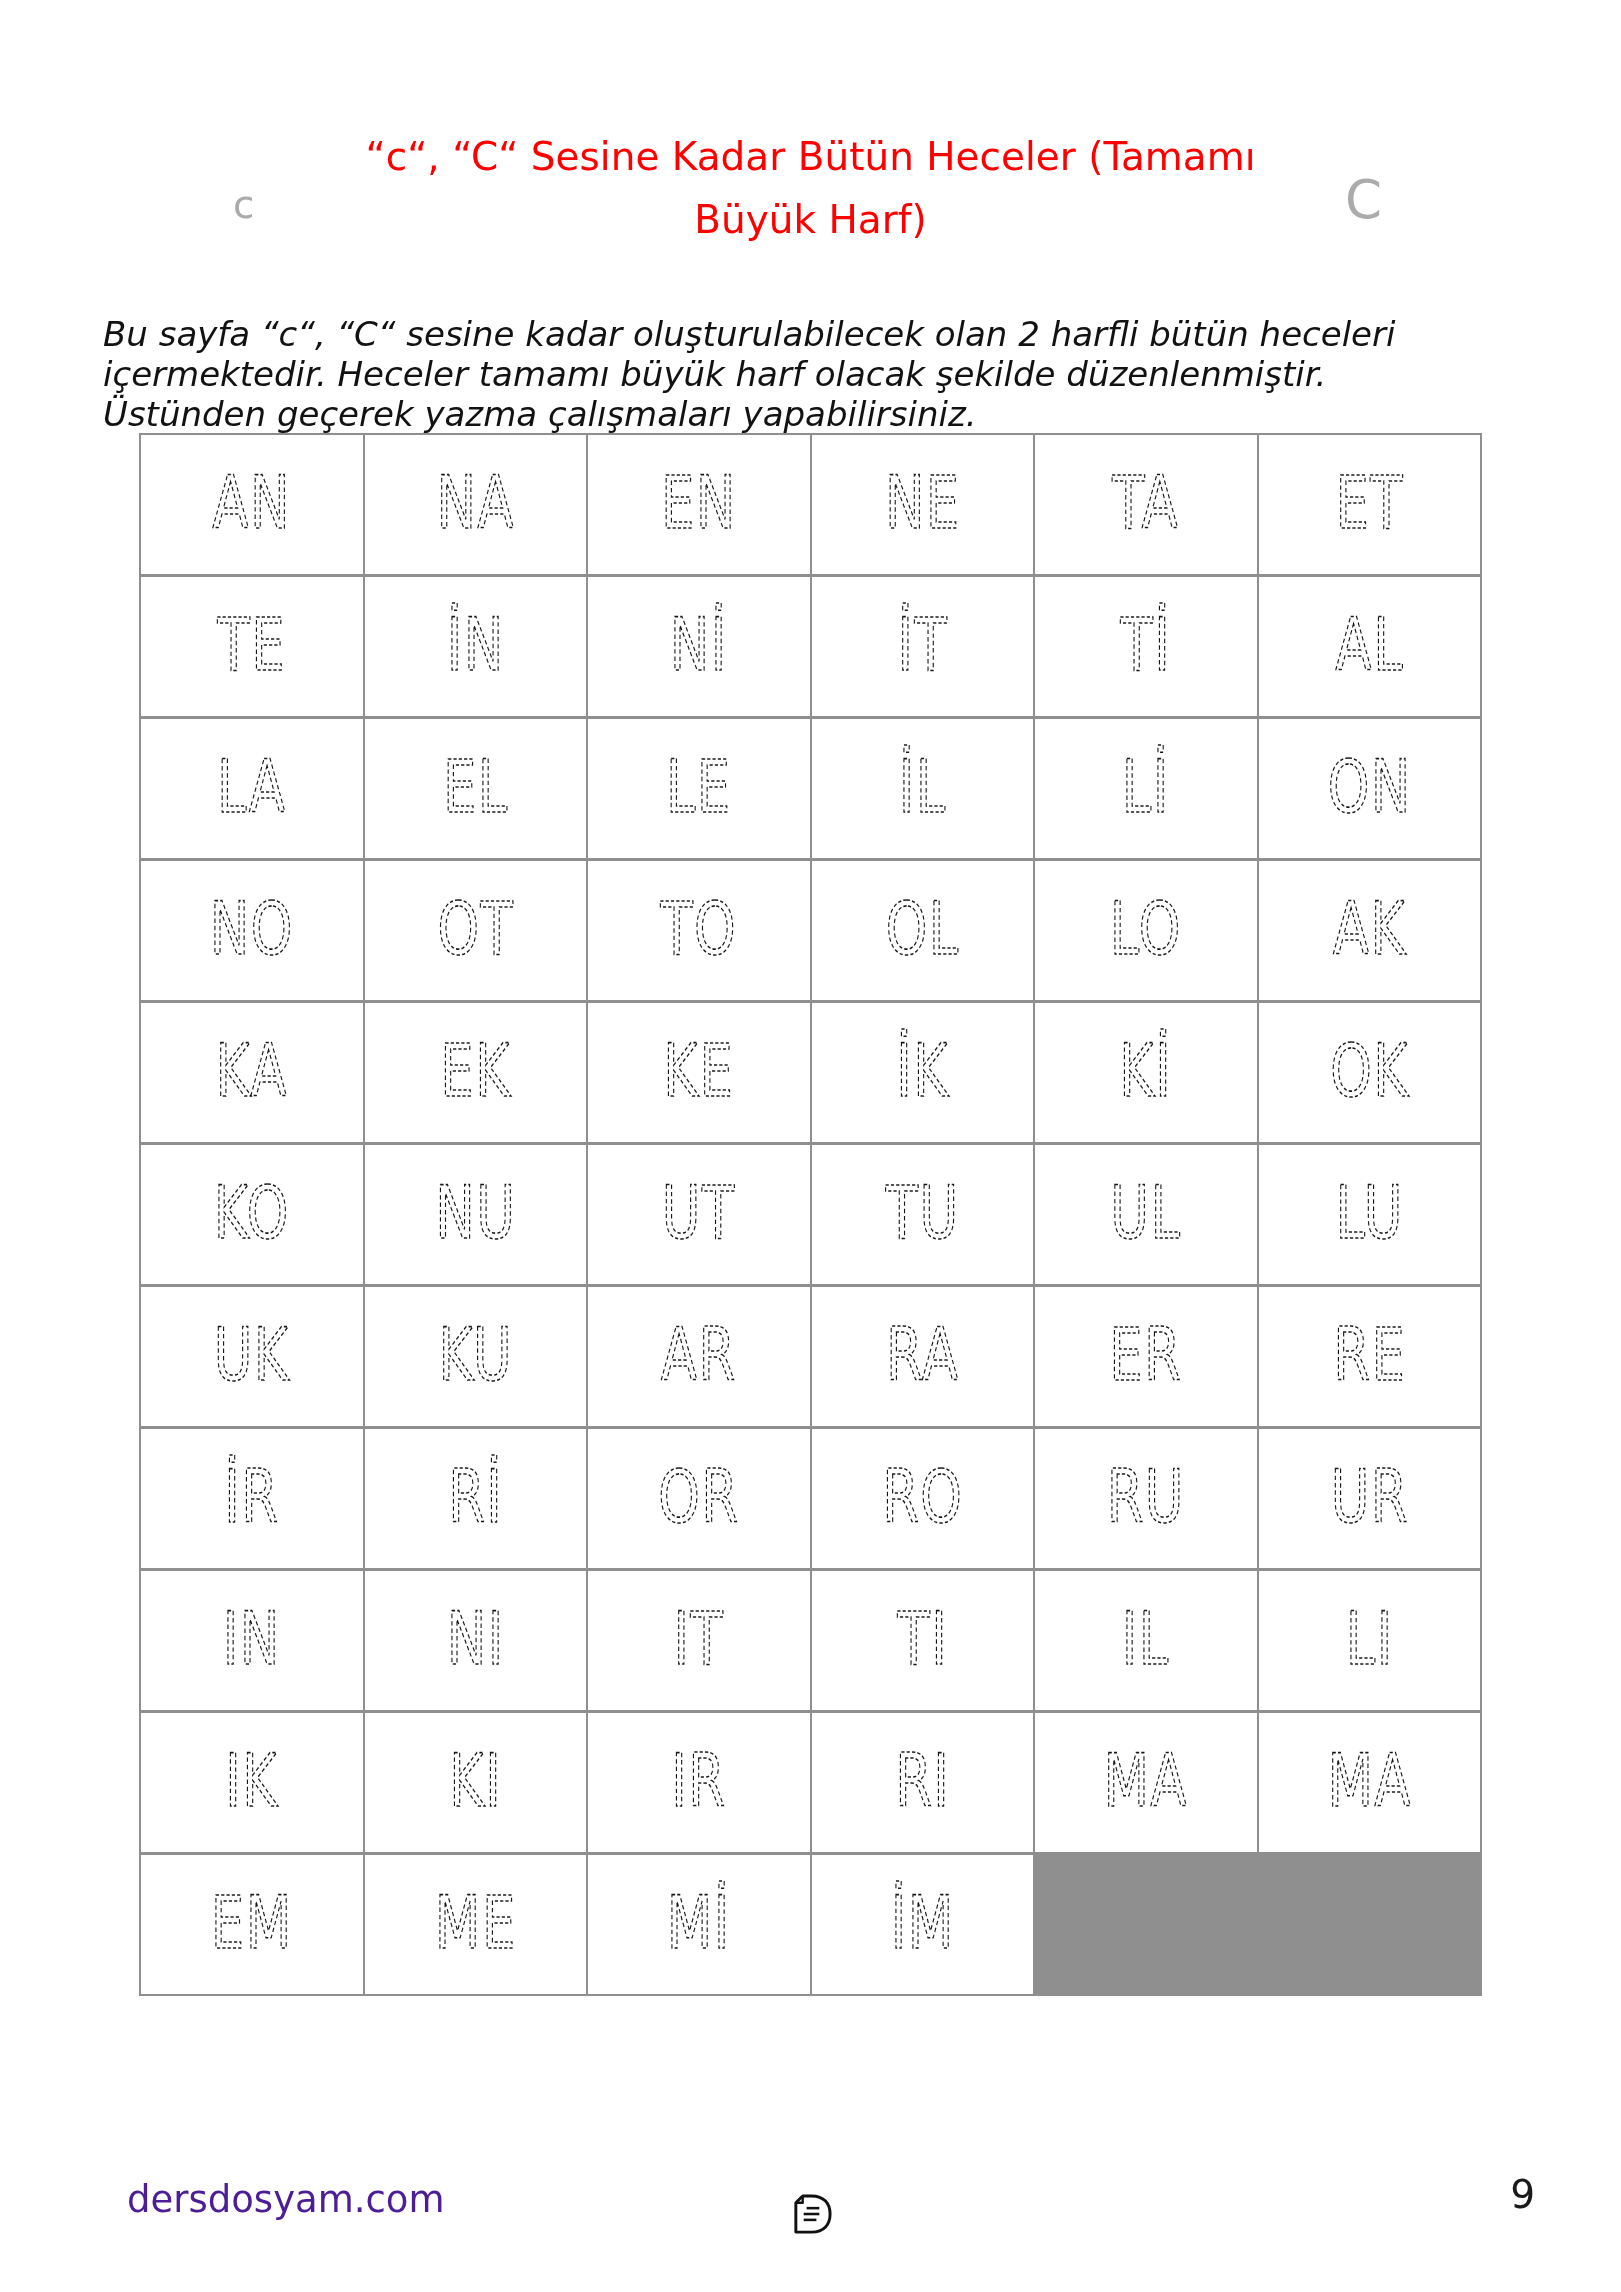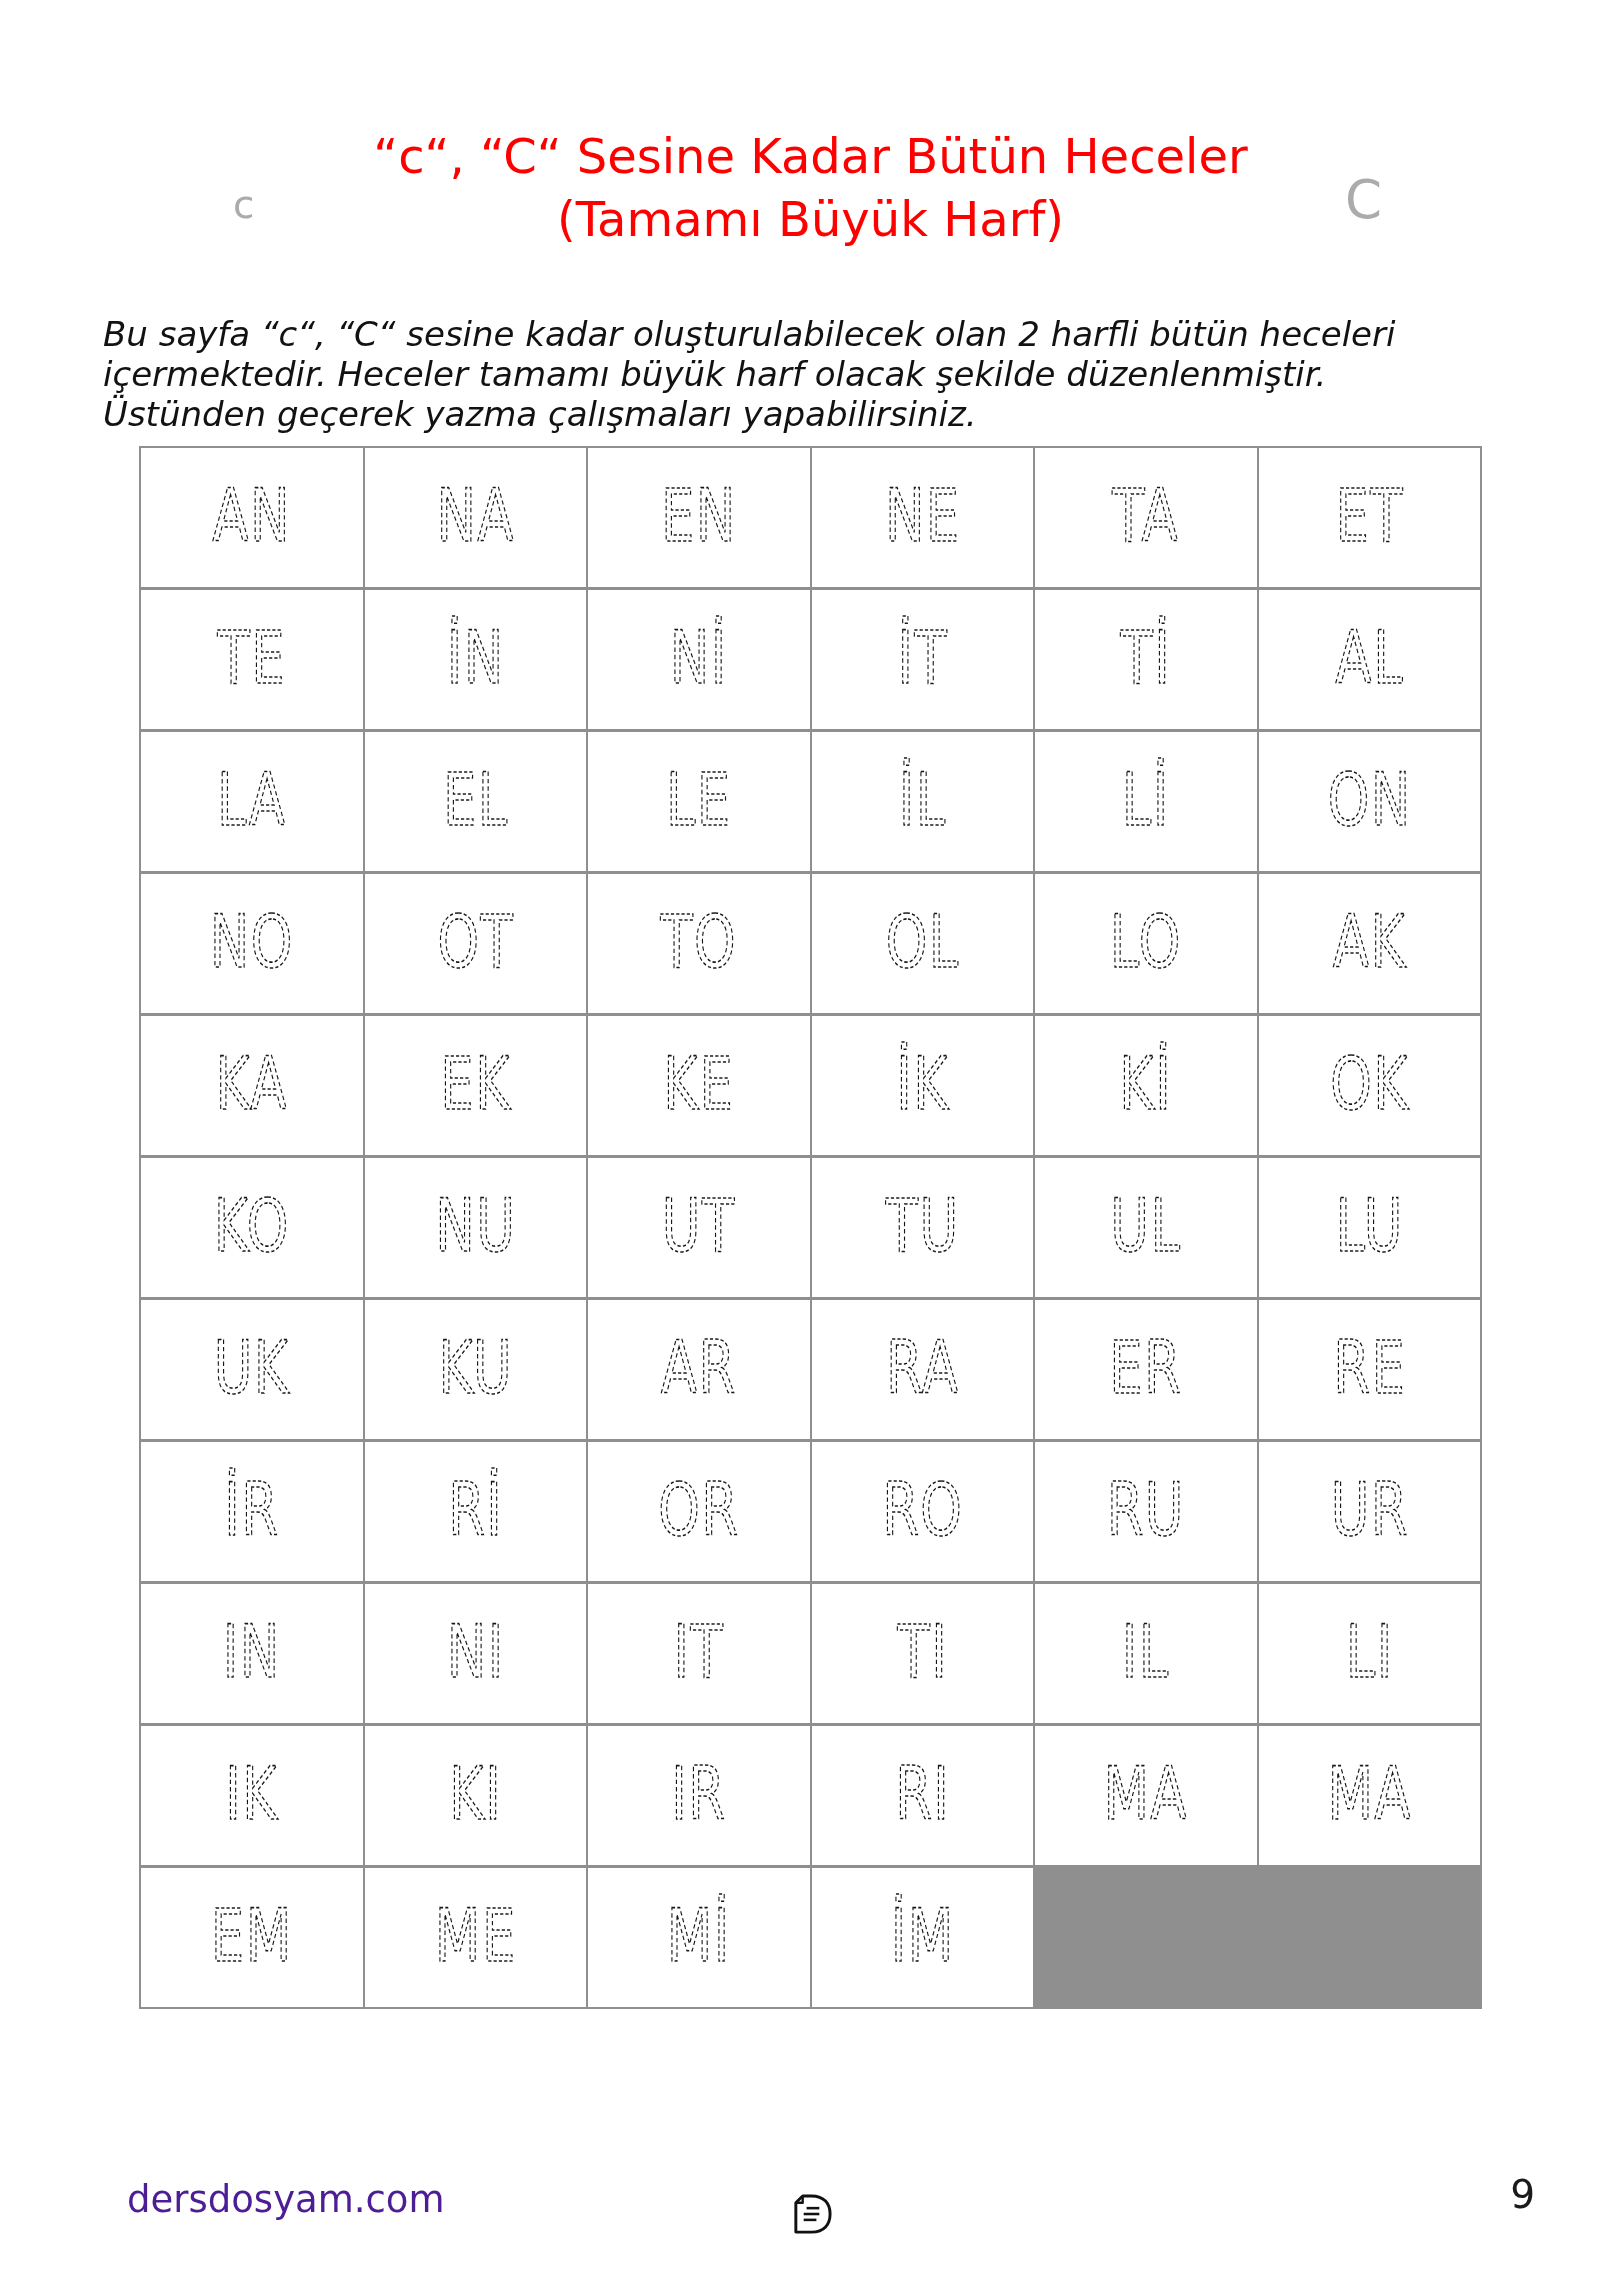--- a/index.html
+++ b/index.html
@@ -17,37 +17,37 @@
   }
   .wm-small { left:233px; top:182px; font-size:39px; }
   .wm-large { left:1345px; top:169px; font-size:53px; }
   .title {
     position:absolute;
     left:0; right:0; top:125px;
     margin:0 auto;
     width:980px;
     text-align:center;
     color:#fe0000;
-    font-size:48px;
+    font-size:39px;
     line-height:63px;
     font-weight:normal;
     font-family:"DejaVu Sans", sans-serif;
   }
   .description {
     position:absolute;
     left:103px; top:314px;
     width:1372px;
     font-size:34px;
     line-height:40px;
     font-style:italic;
     color:#121212;
   }
   .table {
     position:absolute;
-    left:139px; top:446px;
+    left:139px; top:433px;
     width:1343px; height:1563px;
     display:grid;
     grid-template-columns:repeat(6, 1fr);
     grid-template-rows:repeat(11, 1fr);
     background:#8f8f8f;
     border:2.9px solid #8f8f8f;
     row-gap:2.9px;
     column-gap:2px;
   }
   .cell {

